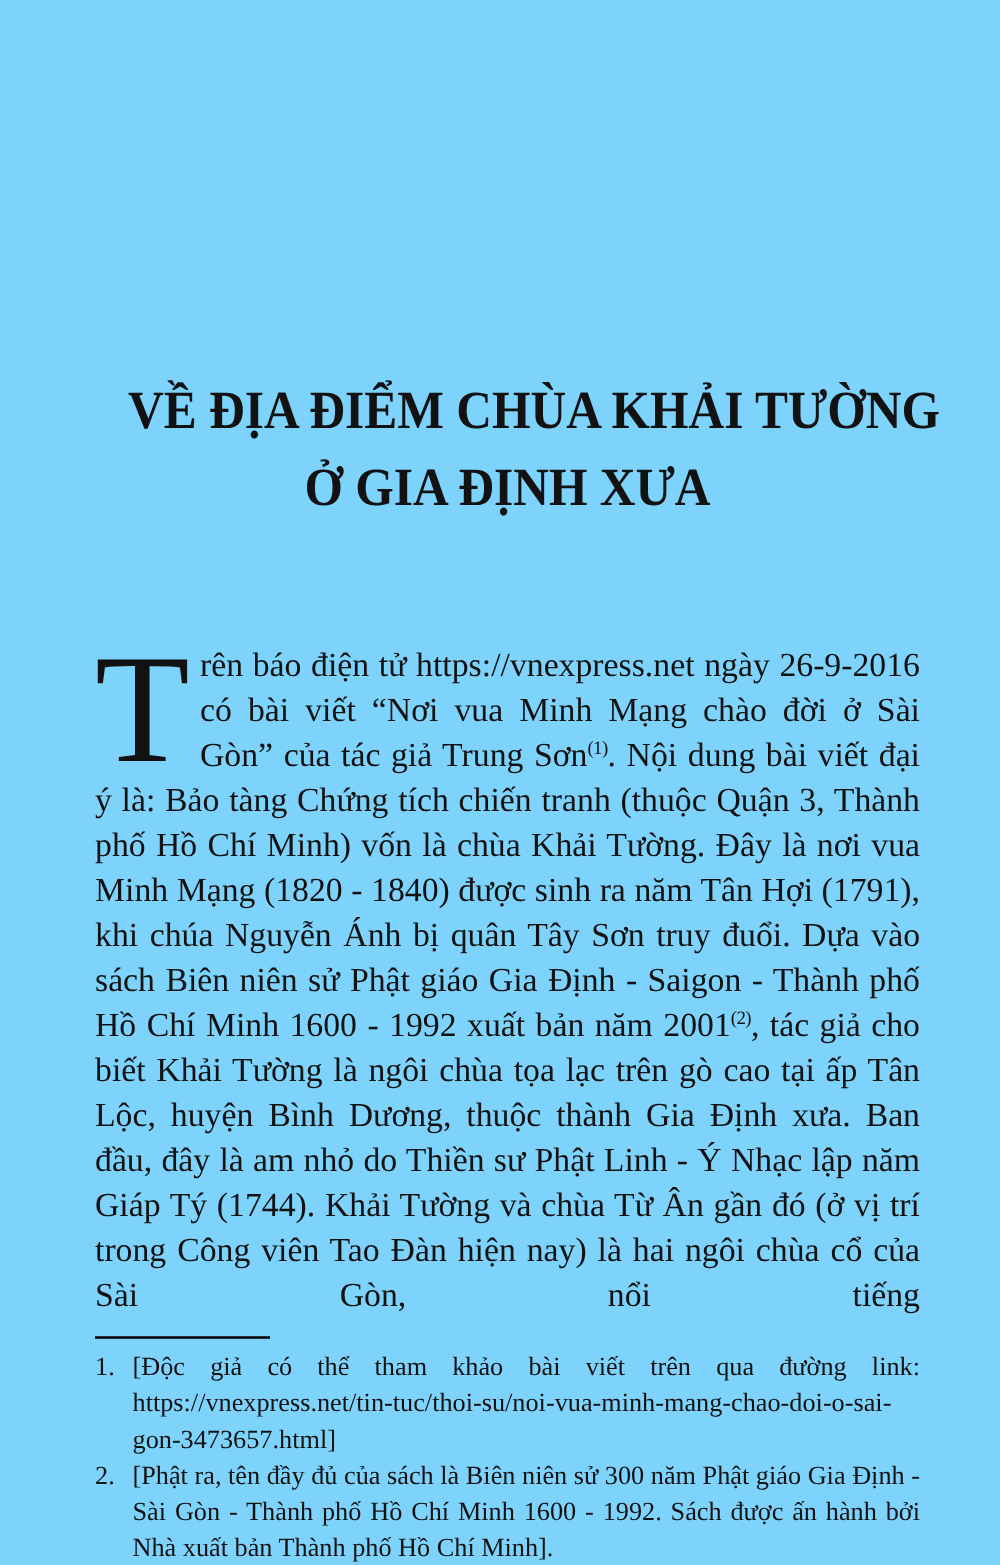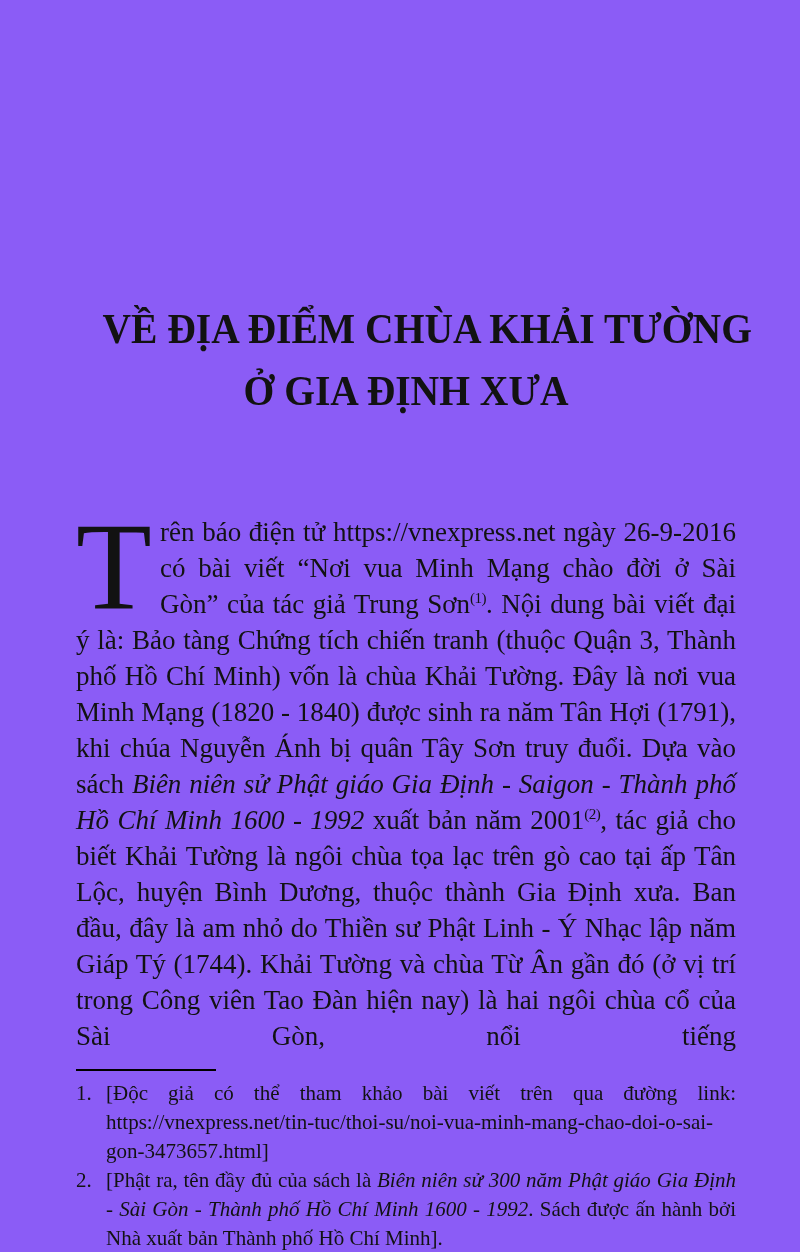--- a/index.html
+++ b/index.html
@@ -1,19 +1,19 @@
 <!DOCTYPE html>
 <html><head>
 <meta charset="utf-8">
 <style>
   * { margin: 0; padding: 0; box-sizing: border-box; }
   html, body { background: #ffffff; }
   .page {
     width: 800px; height: 1252px;
-    background: #8b5cf6;
+    background: #7dd3fc;
     padding: 298px 64px 0 76px;
     font-family: "Liberation Serif", "DejaVu Serif", serif;
     color: #121212;
     overflow: hidden;
     position: relative;
   }
   .title {
     text-align: center;
     font-weight: bold;
     font-size: 43px;
@@ -32,21 +32,21 @@
     overflow-wrap: break-word;
   }
   .dropcap {
     float: left;
     font-size: 124px;
     line-height: 0.82;
     height: 100px;
     width: 84px;
     margin-top: 3px;
   }
-  .italic { font-style: italic; }
+  .italic { }
   .fnref {
     font-size: 0.56em;
     vertical-align: super;
     line-height: 0;
     letter-spacing: -0.5px;
   }
   .footnote-sep {
     width: 140px;
     border-top: 2px solid #000;
     margin-top: 15px;

